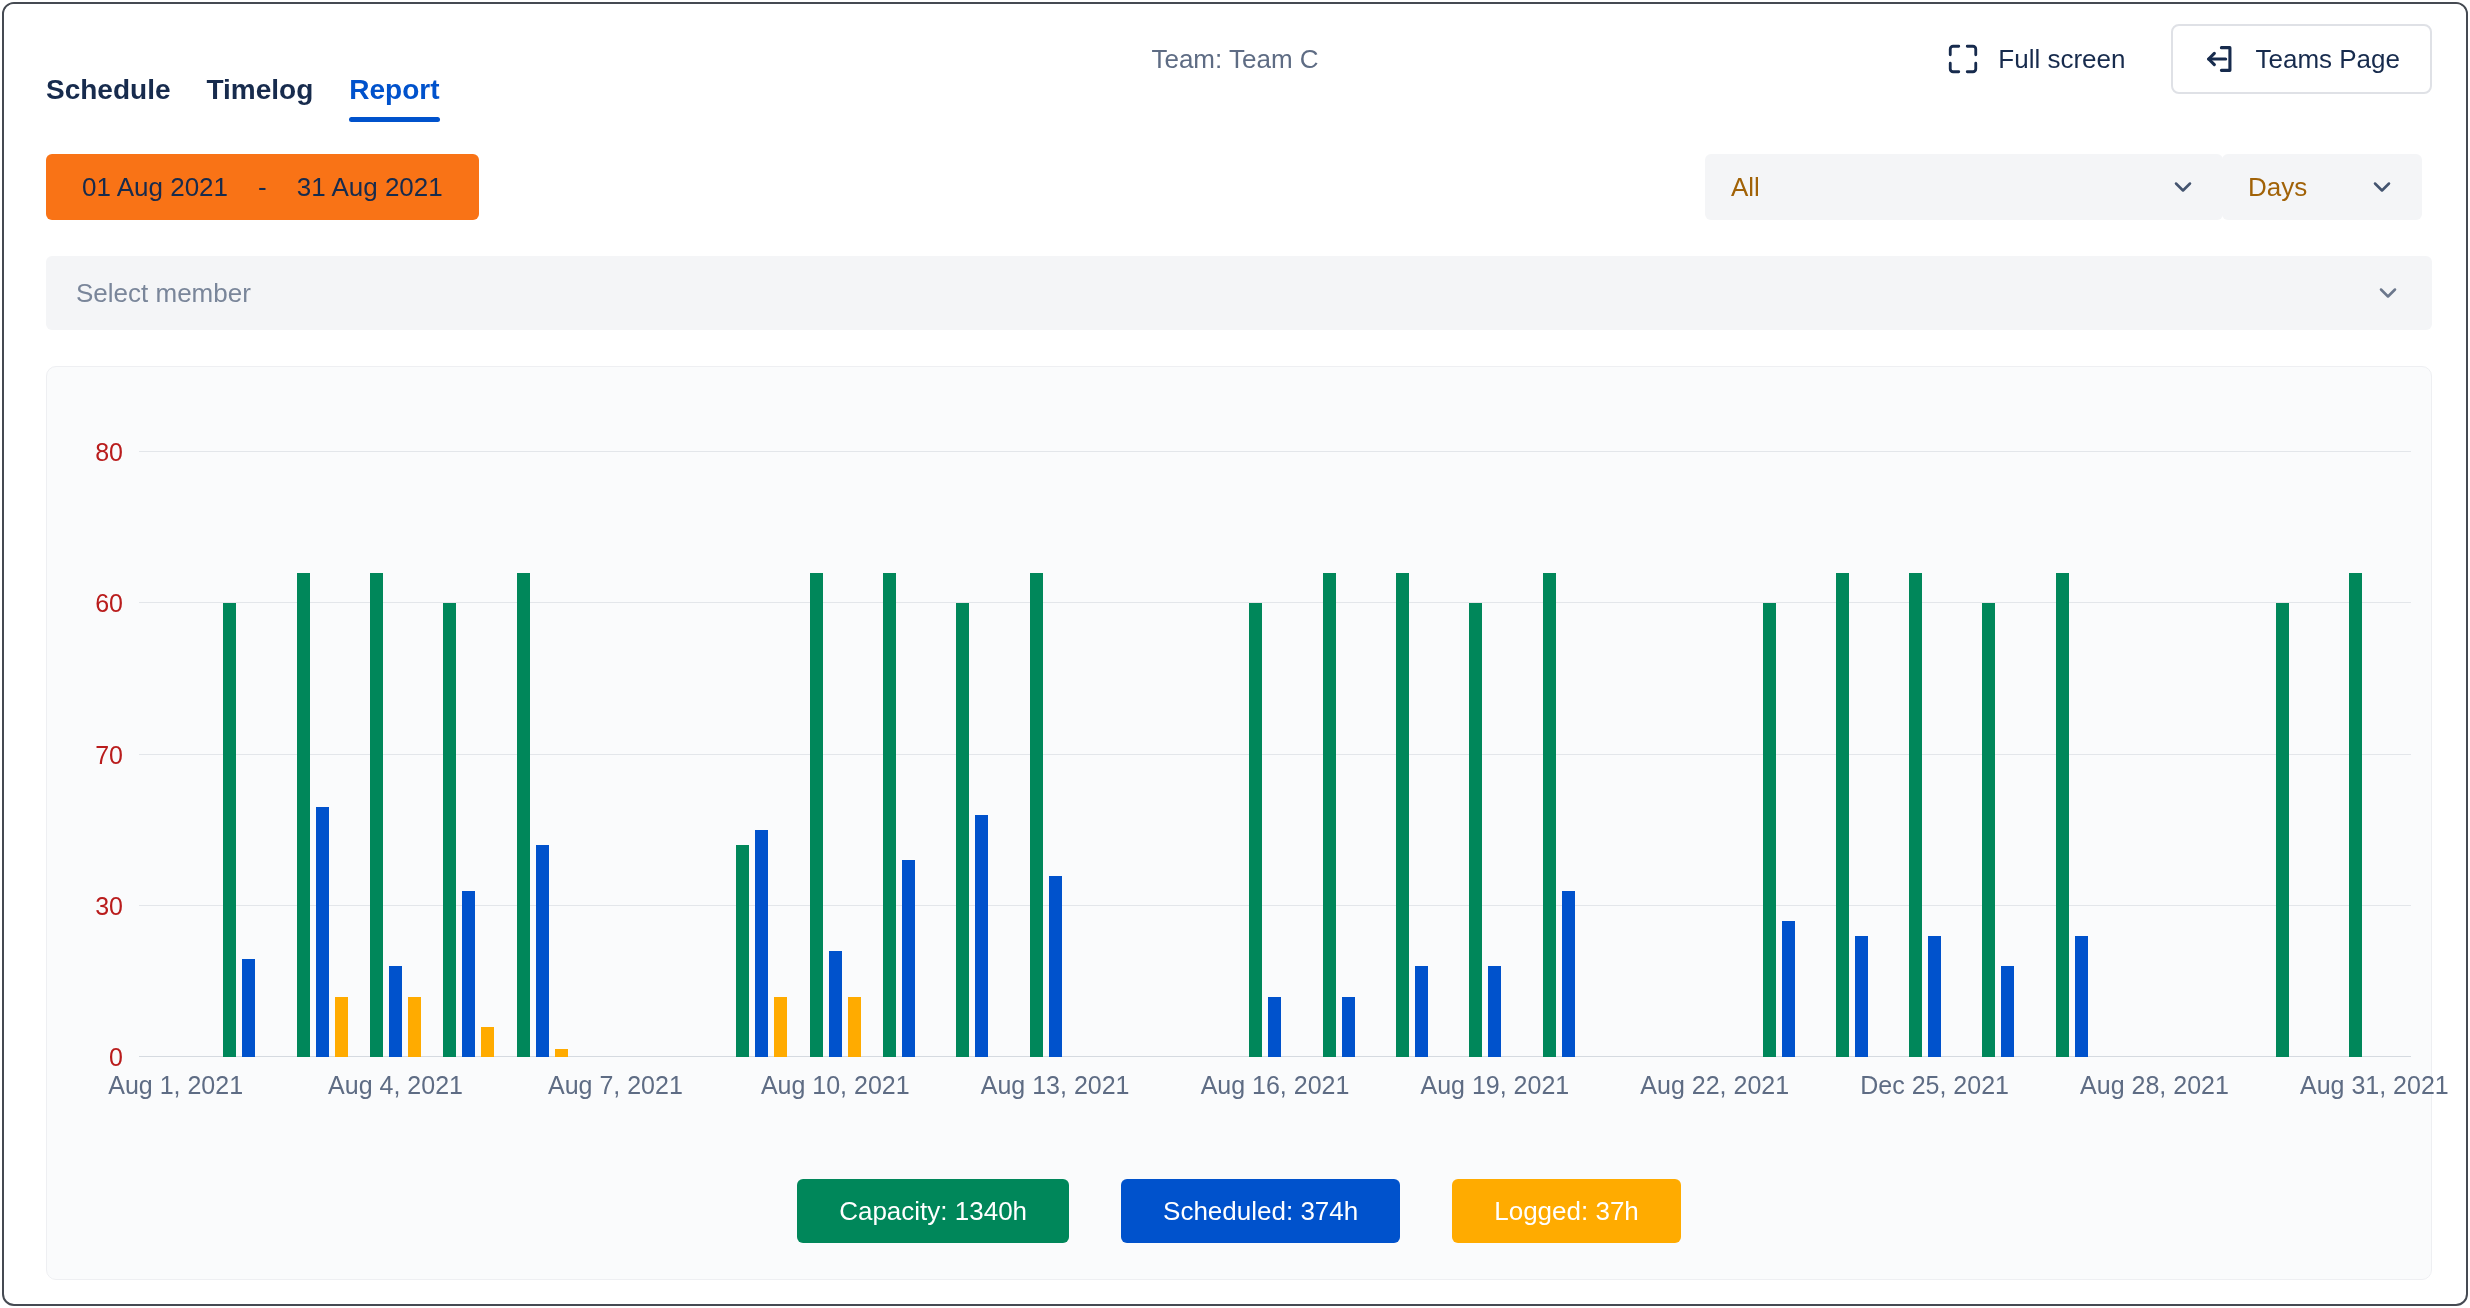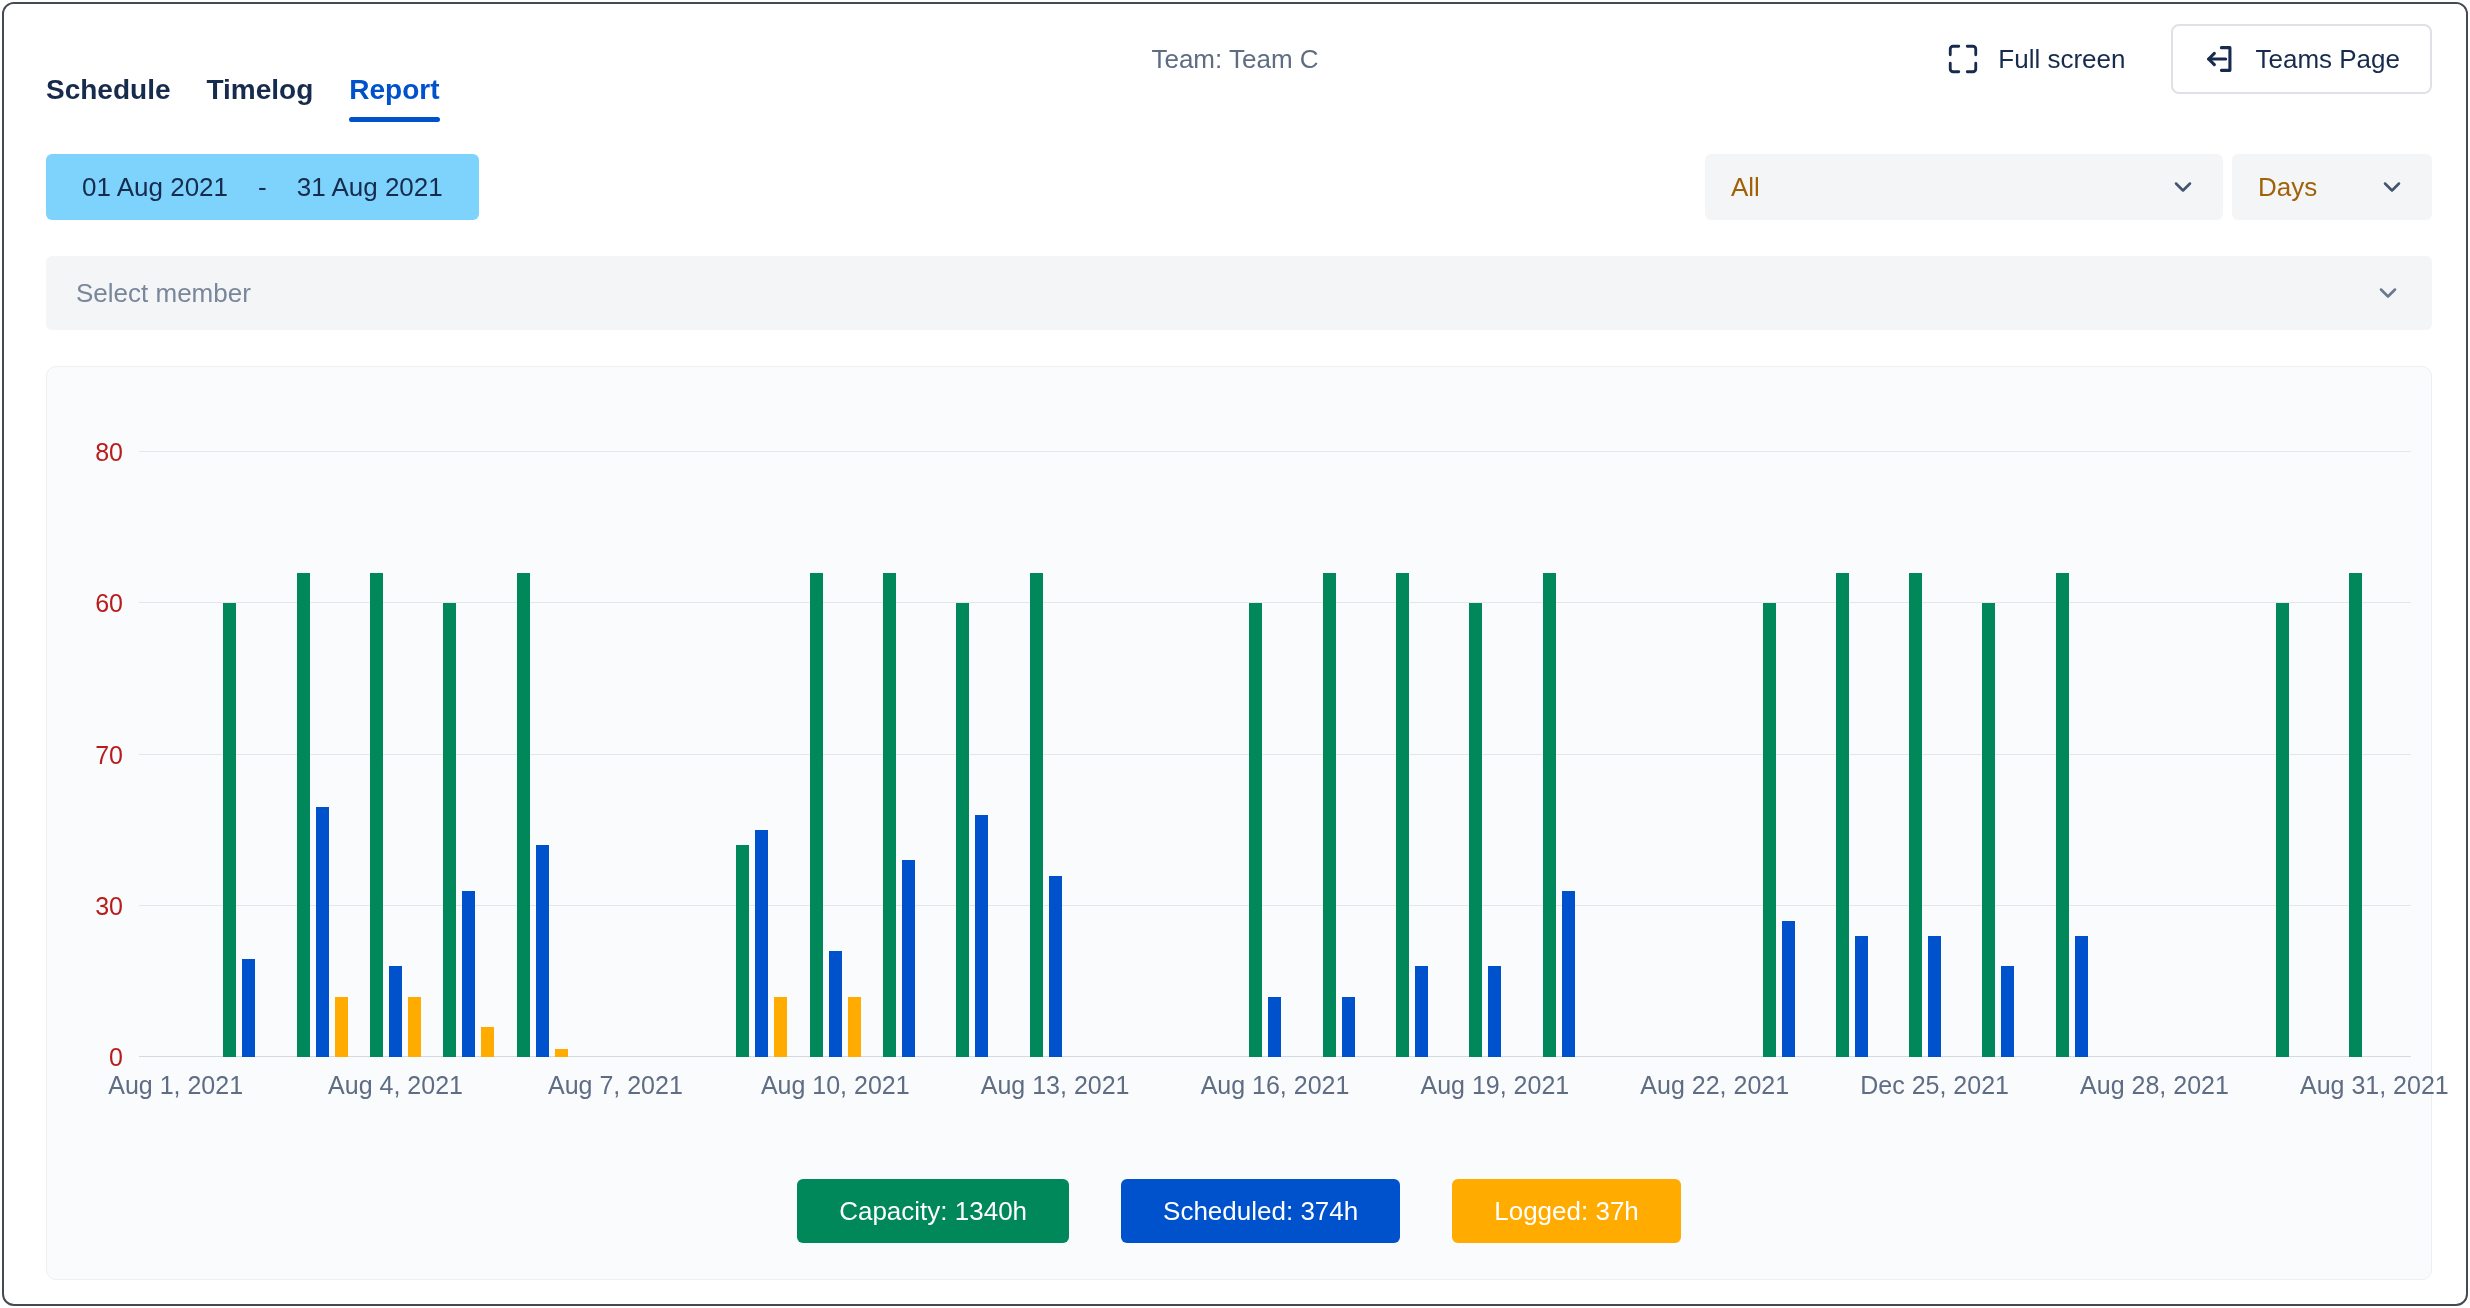--- a/index.html
+++ b/index.html
@@ -25,27 +25,27 @@
   .topbar-right { position:absolute; right:34px; top:20px; display:flex; align-items:center; gap:46px; }
   .fullscreen-btn { display:flex; align-items:center; gap:18px; font-size:26px; color:#172B4D;
                     background:none; border:none; font-family:inherit; cursor:pointer; }
   .teams-page-btn { display:flex; align-items:center; gap:18px; font-size:26px; color:#172B4D;
                     background:#fff; border:2px solid #DFE1E6; border-radius:8px; height:70px;
                     padding:0 30px; font-family:inherit; cursor:pointer; }
   .icon { display:inline-flex; align-items:center; justify-content:center; }
 
   
   .date-range { position:absolute; left:42px; top:150px; height:66px; display:flex; align-items:center;
-                gap:30px; padding:0 36px; background:#7dd3fc; border-radius:6px;
+                gap:30px; padding:0 36px; background:#f97316; border-radius:6px;
                 font-size:26px; color:#172B4D; cursor:pointer; }
   .dropdown { position:absolute; top:150px; height:66px; display:flex; align-items:center;
               justify-content:space-between; padding:0 26px; background:#F4F5F7; border-radius:6px;
               font-size:26px; color:#a16207; cursor:pointer; }
   .filter-all { left:1701px; width:518px; }
-  .filter-days { right:34px; width:200px;text-align:right; }
+  .filter-days { right:44px; width:200px;text-align:right; }
   .member-select { position:absolute; left:42px; right:34px; top:252px; height:74px; display:flex;
                    align-items:center; justify-content:space-between; padding:0 30px;
                    background:#F4F5F7; border-radius:6px; font-size:26px; color:#7A869A; cursor:pointer; }
 
   
   .chart-card { position:absolute; left:42px; right:34px; top:362px; height:914px;
                 background:#FAFBFC; border:1px solid #EEEFF2; border-radius:10px; }
   .y-axis { position:absolute; left:0; top:85px; width:76px; height:605px; }
   .y-tick { position:absolute; right:0; transform:translateY(50%); font-size:25px; color:#b91c1c; }
   .plot { position:absolute; left:92px; right:20px; top:85px; height:605px; }

